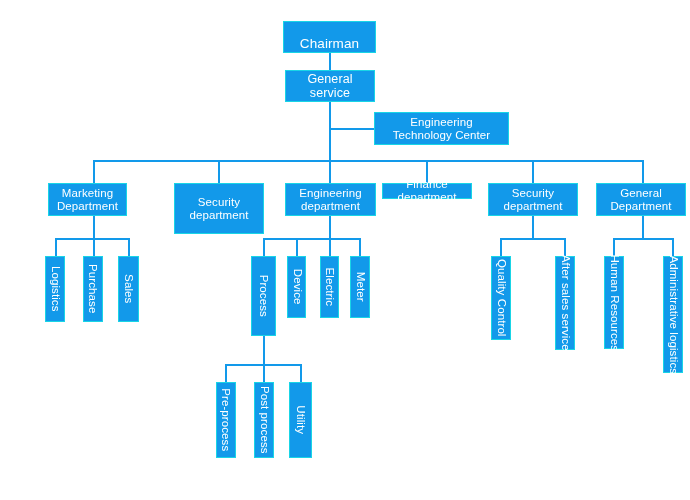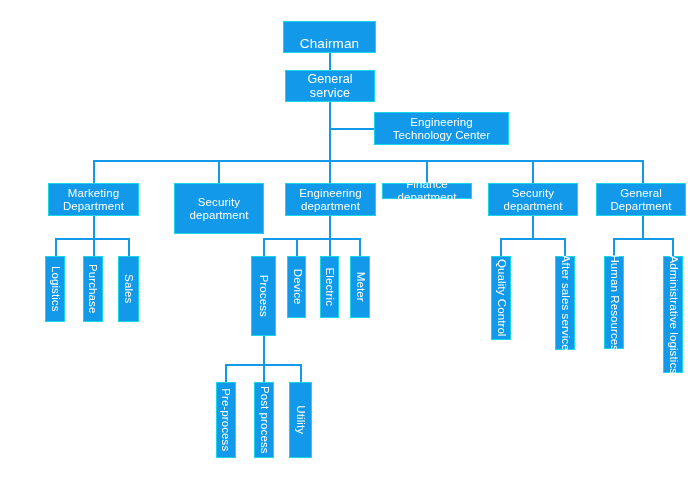--- a/index.html
+++ b/index.html
@@ -126,21 +126,21 @@
     </span>
   </div>
 
   <div class="node h" style="left:374px; top:112px; width:135px; height:33px;">
     <span>
       <span>Engineering</span><br>
       <span>Technology Center</span>
     </span>
   </div>
 
-  <div class="node h" style="left:48px; top:183px; width:91px; height:33px;">
+  <div class="node h" style="left:48px; top:183px; width:79px; height:33px;">
     <span>
       <span>Marketing</span><br>
       <span>Department</span>
     </span>
   </div>
 
   <div class="node h" style="left:174px; top:183px; width:90px; height:51px;">
     <span>
       <span>Security</span><br>
       <span>department</span>

